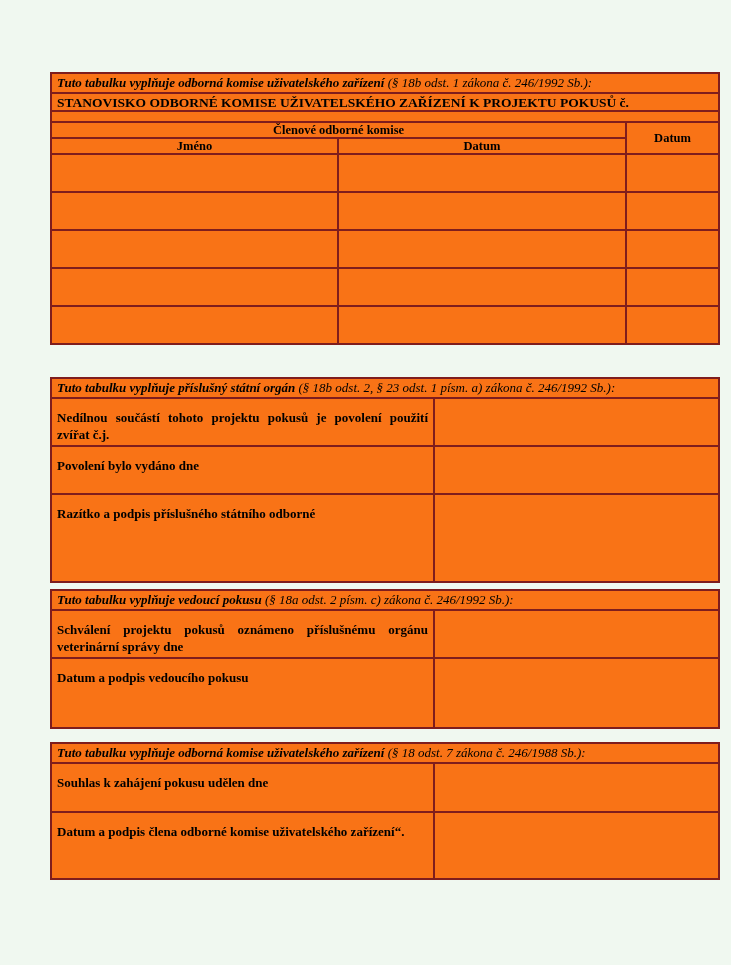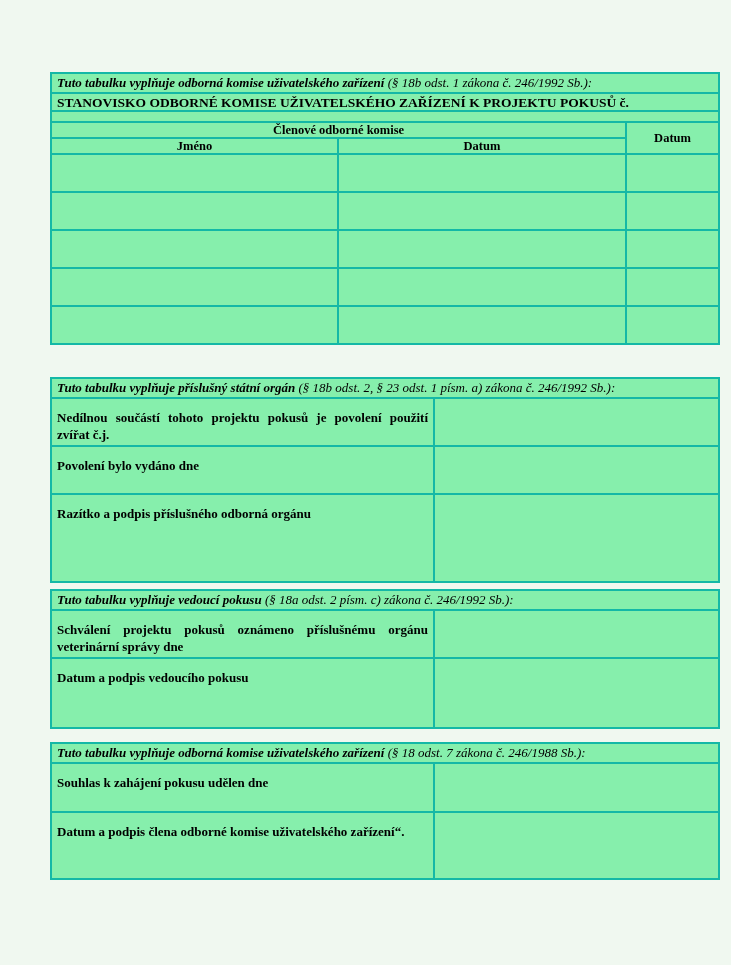--- a/index.html
+++ b/index.html
@@ -21,22 +21,22 @@
     height: 965px;
   }
   table.t {
     position: absolute;
     left: 50px;
     width: 668px;
     border-collapse: collapse;
     table-layout: fixed;
   }
   table.t td {
-    border: 2px solid #14b8a6;
-    background: #86efac;
+    border: 2px solid #7f1d1d;
+    background: #f97316;
     overflow: hidden;
   }
   
   .t1 { top: 72px; }
   .t2 { top: 377px; }
   .t3 { top: 589px; }
   .t4 { top: 742px; }
 
   
   td.h-intro {
@@ -160,21 +160,21 @@
       </tr>
       <tr class="row-0">
         <td class="lbl">Nedílnou součástí tohoto projektu pokusů je povolení použití zvířat č.j.</td>
         <td class="val"></td>
       </tr>
       <tr class="row-1">
         <td class="lbl">Povolení bylo vydáno dne</td>
         <td class="val"></td>
       </tr>
       <tr class="row-2">
-        <td class="lbl">Razítko a podpis příslušného odborná orgánu</td>
+        <td class="lbl">Razítko a podpis příslušného státního odborné</td>
         <td class="val"></td>
       </tr>
     </tbody>
   </table>
 
   <table class="t t3">
     <colgroup>
       <col style="width:383px">
       <col style="width:285px">
     </colgroup>

